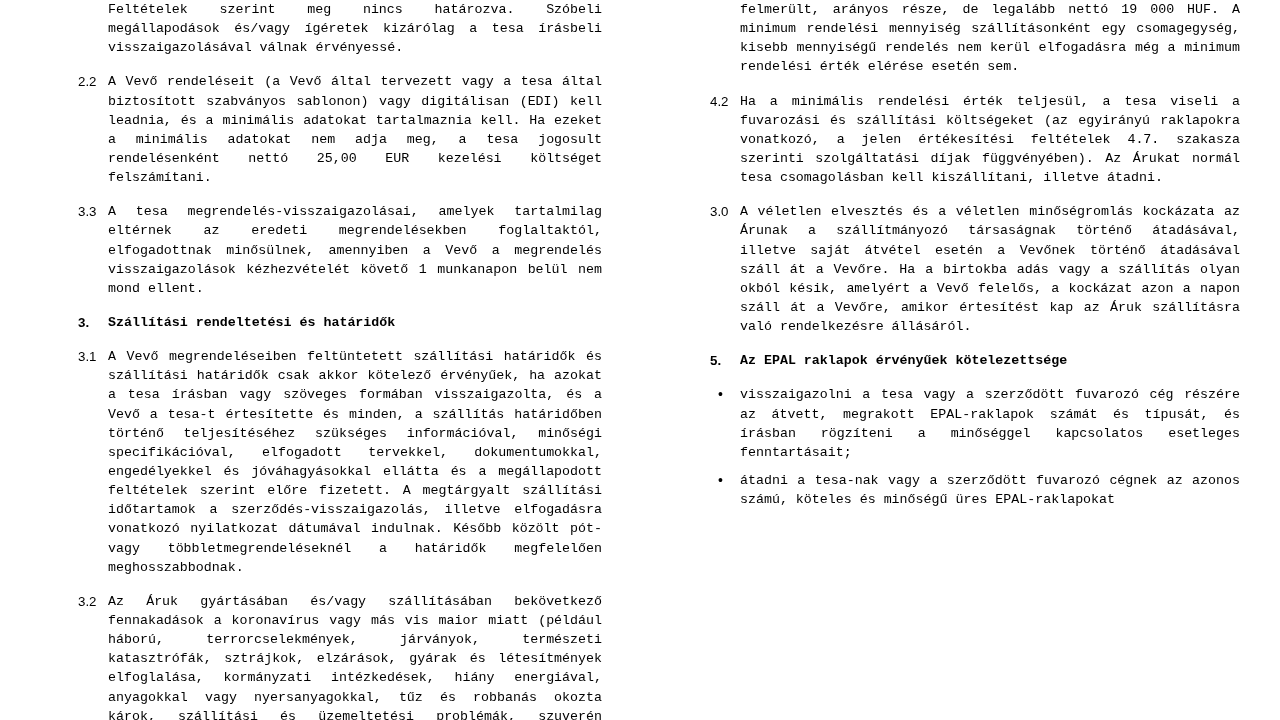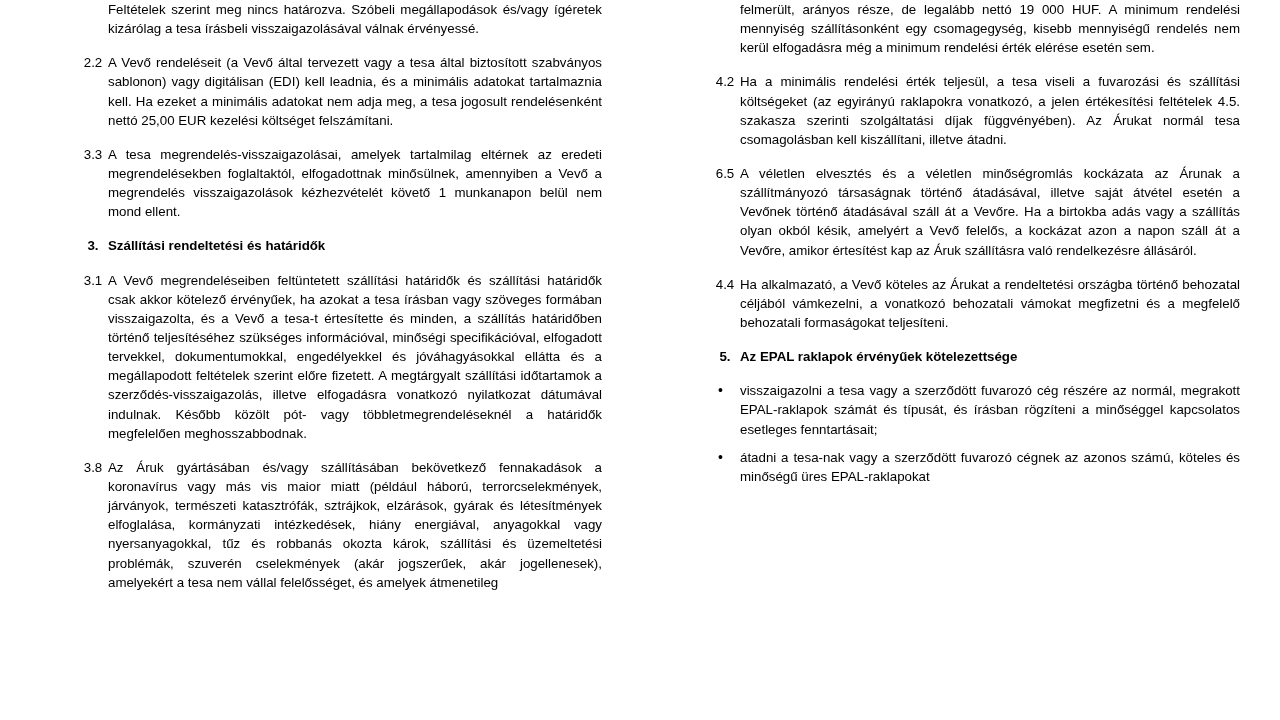--- a/index.html
+++ b/index.html
@@ -37,28 +37,29 @@
     flex-direction: row;
     align-items: flex-start;
     margin: 0 0 15px 0;
     font-size: 13.3px;
     line-height: 1.44;
     text-align: justify;
   }
   .num {
     flex: 0 0 auto;
     width: 30px;
-    text-align: center;
+    text-align: left;
     white-space: nowrap;
   }
   .txt {
     flex: 1 1 auto;
     text-align: justify;
     text-justify: inter-word;
     hyphens: none;
+    font-family: Liberation Mono, monospace;
   }
   .heading {
     display: flex;
     flex-direction: row;
     align-items: flex-start;
     font-weight: bold;
     font-size: 13.3px;
     line-height: 1.44;
     margin: 0 0 15px 0;
   }
@@ -116,57 +117,53 @@
       <div class="num">3.</div>
       <div class="txt">Szállítási rendeltetési és határidők</div>
     </div>
 
     <div class="para">
       <div class="num">3.1</div>
       <div class="txt">A Vevő megrendeléseiben feltüntetett szállítási határidők és szállítási határidők csak akkor kötelező érvényűek, ha azokat a tesa írásban vagy szöveges formában visszaigazolta, és a Vevő a tesa-t értesítette és minden, a szállítás határidőben történő teljesítéséhez szükséges információval, minőségi specifikációval, elfogadott tervekkel, dokumentumokkal, engedélyekkel és jóváhagyásokkal ellátta és a megállapodott feltételek szerint előre fizetett. A megtárgyalt szállítási időtartamok a szerződés-visszaigazolás, illetve elfogadásra vonatkozó nyilatkozat dátumával indulnak. Később közölt pót- vagy többletmegrendeléseknél a határidők megfelelően meghosszabbodnak.</div>
     </div>
 
     <div class="para">
-      <div class="num">3.8</div>
+      <div class="num">3.2</div>
       <div class="txt">Az Áruk gyártásában és/vagy szállításában bekövetkező fennakadások a koronavírus vagy más vis maior miatt (például háború, terrorcselekmények, járványok, természeti katasztrófák, sztrájkok, elzárások, gyárak és létesítmények elfoglalása, kormányzati intézkedések, hiány energiával, anyagokkal vagy nyersanyagokkal, tűz és robbanás okozta károk, szállítási és üzemeltetési problémák, szuverén cselekmények (akár jogszerűek, akár jogellenesek), amelyekért a tesa nem vállal felelősséget, és amelyek átmenetileg</div>
     </div>
 
   </div>
 
   <div class="column right">
 
     <div class="para first-para">
       <div class="num"></div>
       <div class="txt">felmerült, arányos része, de legalább nettó 19 000 HUF. A minimum rendelési mennyiség szállításonként egy csomagegység, kisebb mennyiségű rendelés nem kerül elfogadásra még a minimum rendelési érték elérése esetén sem.</div>
     </div>
 
     <div class="para">
       <div class="num">4.2</div>
-      <div class="txt">Ha a minimális rendelési érték teljesül, a tesa viseli a fuvarozási és szállítási költségeket (az egyirányú raklapokra vonatkozó, a jelen értékesítési feltételek 4.5. szakasza szerinti szolgáltatási díjak függvényében). Az Árukat normál tesa csomagolásban kell kiszállítani, illetve átadni.</div>
+      <div class="txt">Ha a minimális rendelési érték teljesül, a tesa viseli a fuvarozási és szállítási költségeket (az egyirányú raklapokra vonatkozó, a jelen értékesítési feltételek 4.7. szakasza szerinti szolgáltatási díjak függvényében). Az Árukat normál tesa csomagolásban kell kiszállítani, illetve átadni.</div>
     </div>
 
     <div class="para">
-      <div class="num">6.5</div>
+      <div class="num">3.0</div>
       <div class="txt">A véletlen elvesztés és a véletlen minőségromlás kockázata az Árunak a szállítmányozó társaságnak történő átadásával, illetve saját átvétel esetén a Vevőnek történő átadásával száll át a Vevőre. Ha a birtokba adás vagy a szállítás olyan okból késik, amelyért a Vevő felelős, a kockázat azon a napon száll át a Vevőre, amikor értesítést kap az Áruk szállításra való rendelkezésre állásáról.</div>
     </div>
 
-    <div class="para">
-      <div class="num">4.4</div>
-      <div class="txt">Ha alkalmazató, a Vevő köteles az Árukat a rendeltetési országba történő behozatal céljából vámkezelni, a vonatkozó behozatali vámokat megfizetni és a megfelelő behozatali formaságokat teljesíteni.</div>
-    </div>
 
     <div class="heading">
       <div class="num">5.</div>
       <div class="txt">Az EPAL raklapok érvényűek kötelezettsége</div>
     </div>
 
 
     <div class="bullet">
       <div class="dot">•</div>
-      <div class="txt">visszaigazolni a tesa vagy a szerződött fuvarozó cég részére az normál, megrakott EPAL-raklapok számát és típusát, és írásban rögzíteni a minőséggel kapcsolatos esetleges fenntartásait;</div>
+      <div class="txt">visszaigazolni a tesa vagy a szerződött fuvarozó cég részére az átvett, megrakott EPAL-raklapok számát és típusát, és írásban rögzíteni a minőséggel kapcsolatos esetleges fenntartásait;</div>
     </div>
 
     <div class="bullet">
       <div class="dot">•</div>
       <div class="txt">átadni a tesa-nak vagy a szerződött fuvarozó cégnek az azonos számú, köteles és minőségű üres EPAL-raklapokat</div>
     </div>
 
   </div>
 
 </div>

